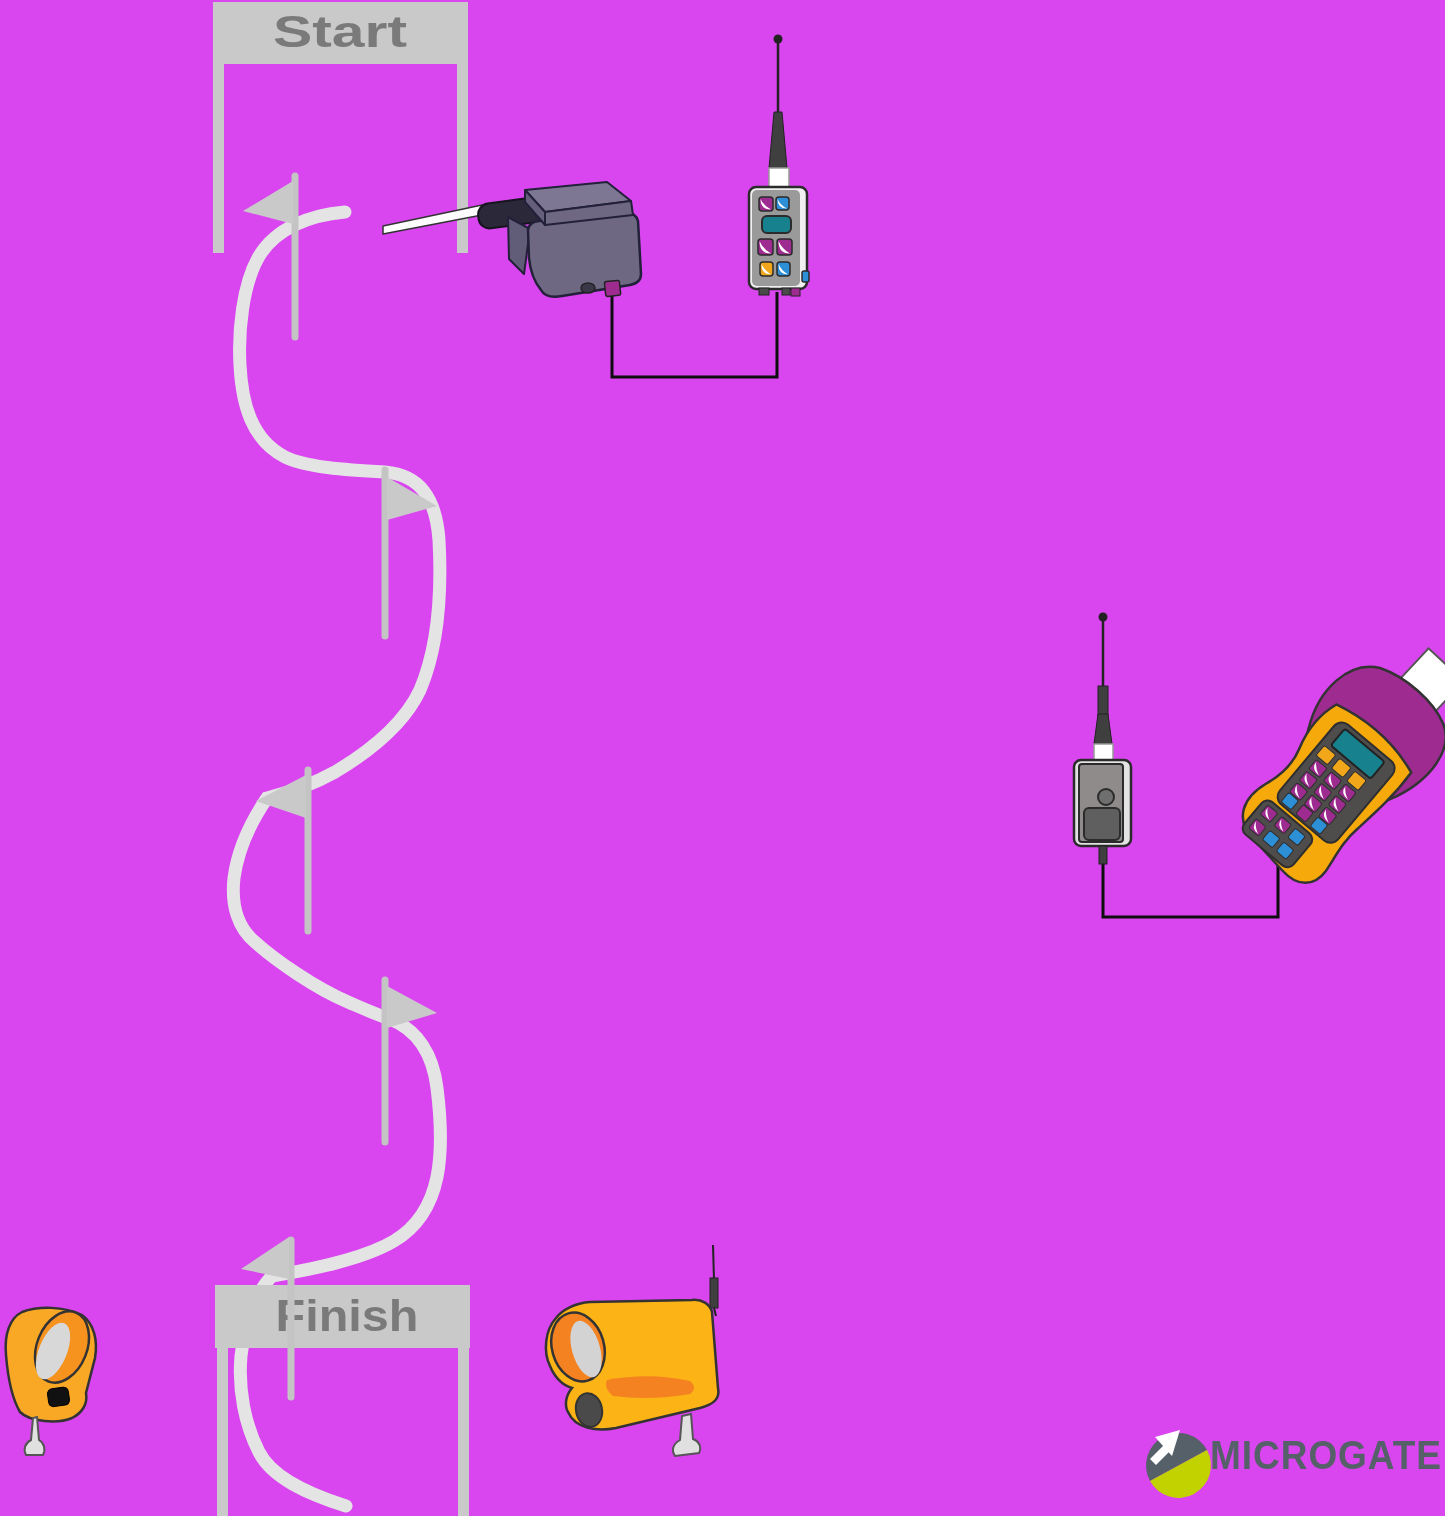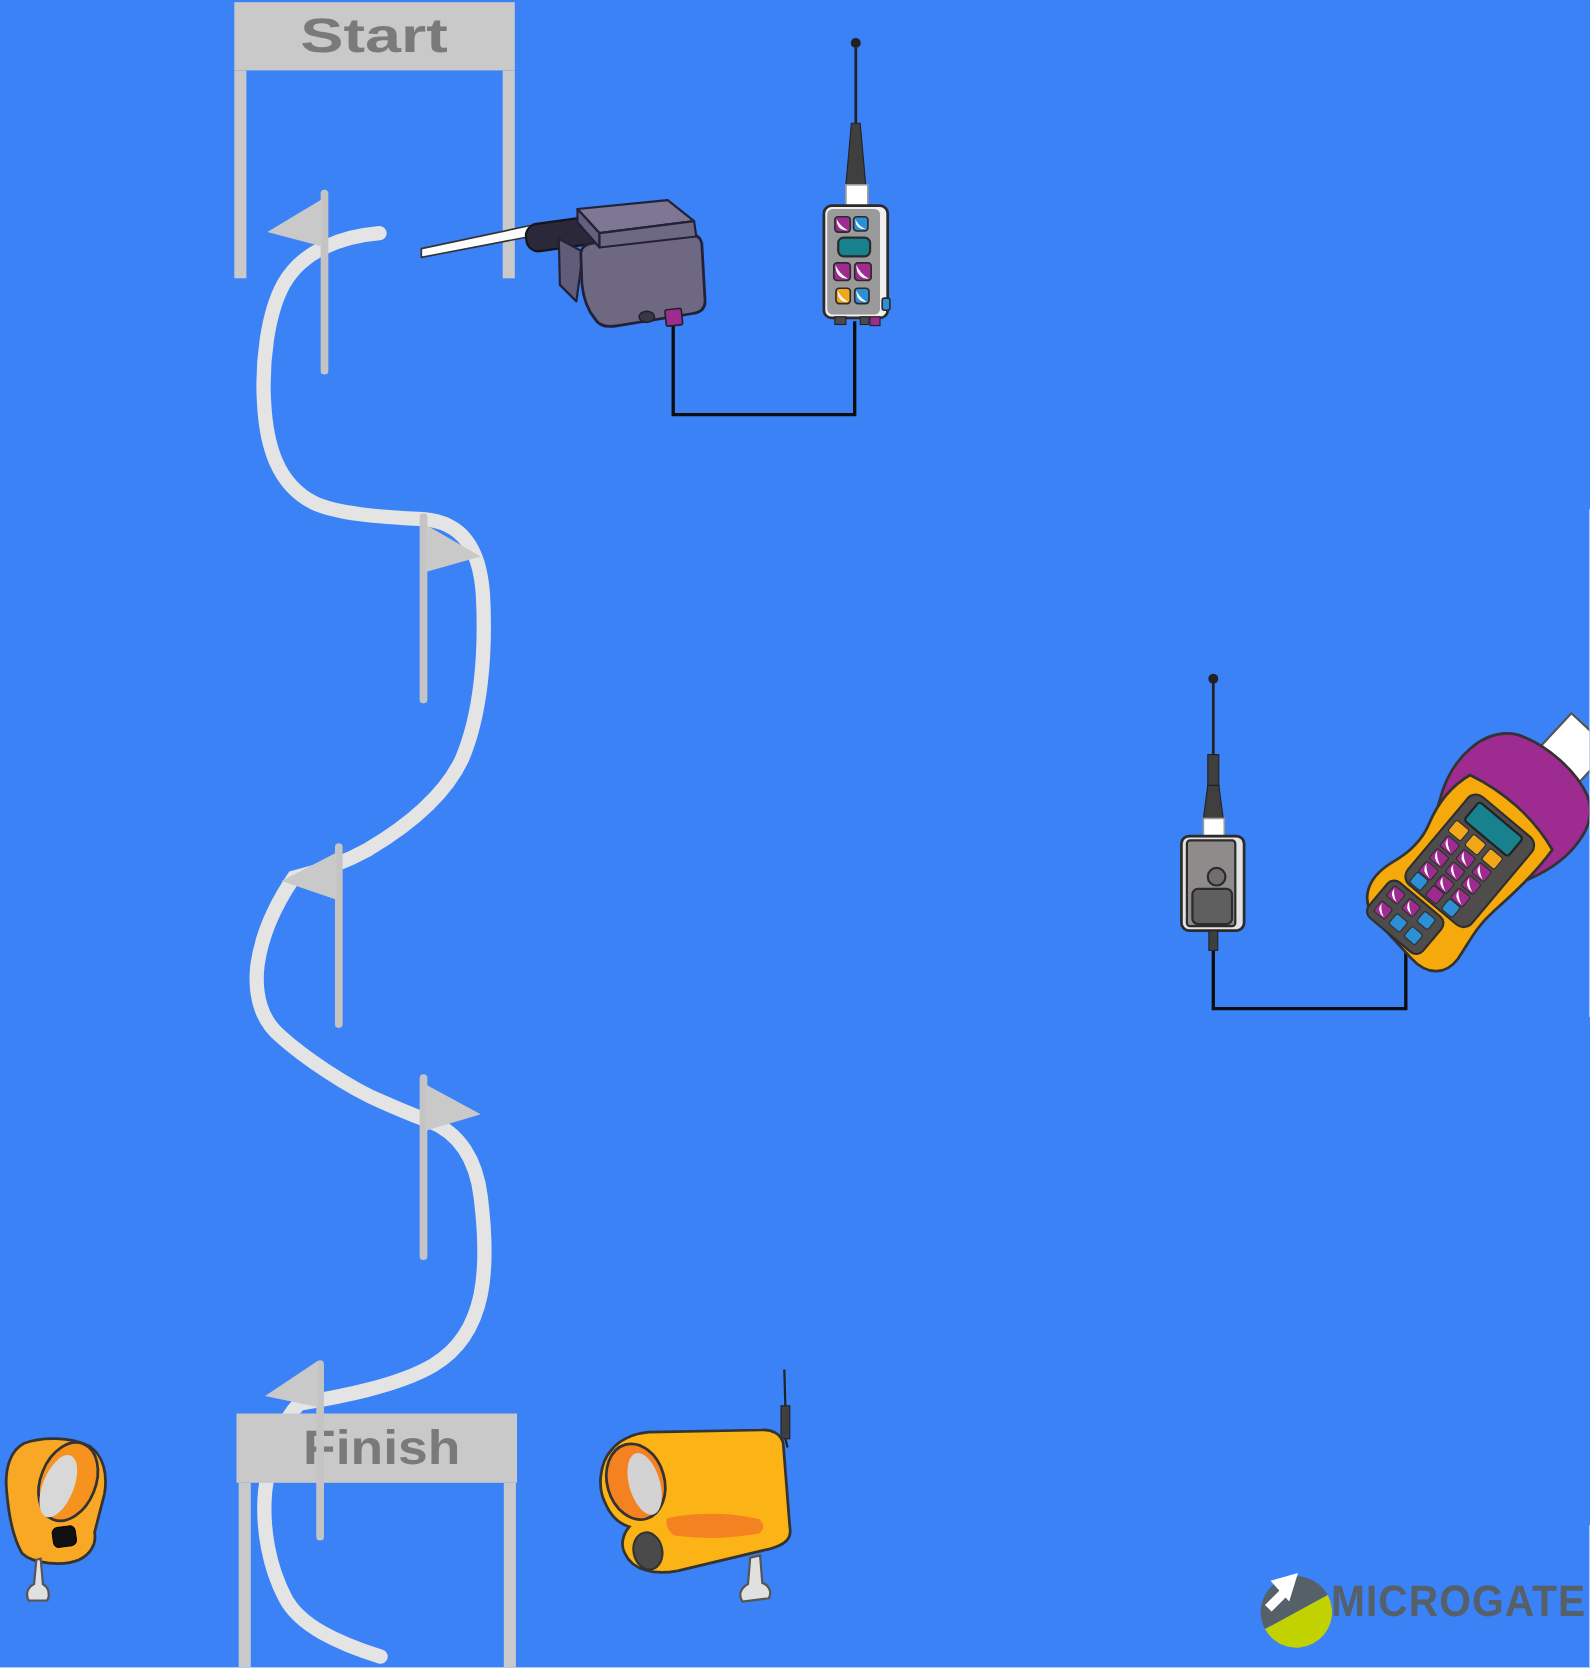--- a/index.html
+++ b/index.html
@@ -1,16 +1,16 @@
 <!DOCTYPE html>
 <html><head>
 <meta charset="utf-8">
 <style>
   html,body{margin:0;padding:0;background:#ffffff;}
-  .canvas{position:relative;width:1445px;height:1516px;background:#3b82f6;overflow:hidden;
+  .canvas{position:relative;width:1445px;height:1516px;background:#d946ef;overflow:hidden;
           font-family:"Liberation Sans","DejaVu Sans",sans-serif;}
   svg{position:absolute;left:0;top:0;}
   text.banner-label{font-weight:bold;fill:#7a7a7a;}
   text.logo-word{font-weight:bold;fill:#566069;letter-spacing:1px;}
 </style>
 </head>
 <body>
 
 <div class="canvas">
 <svg width="1445" height="1516" viewBox="0 0 1445 1516">

